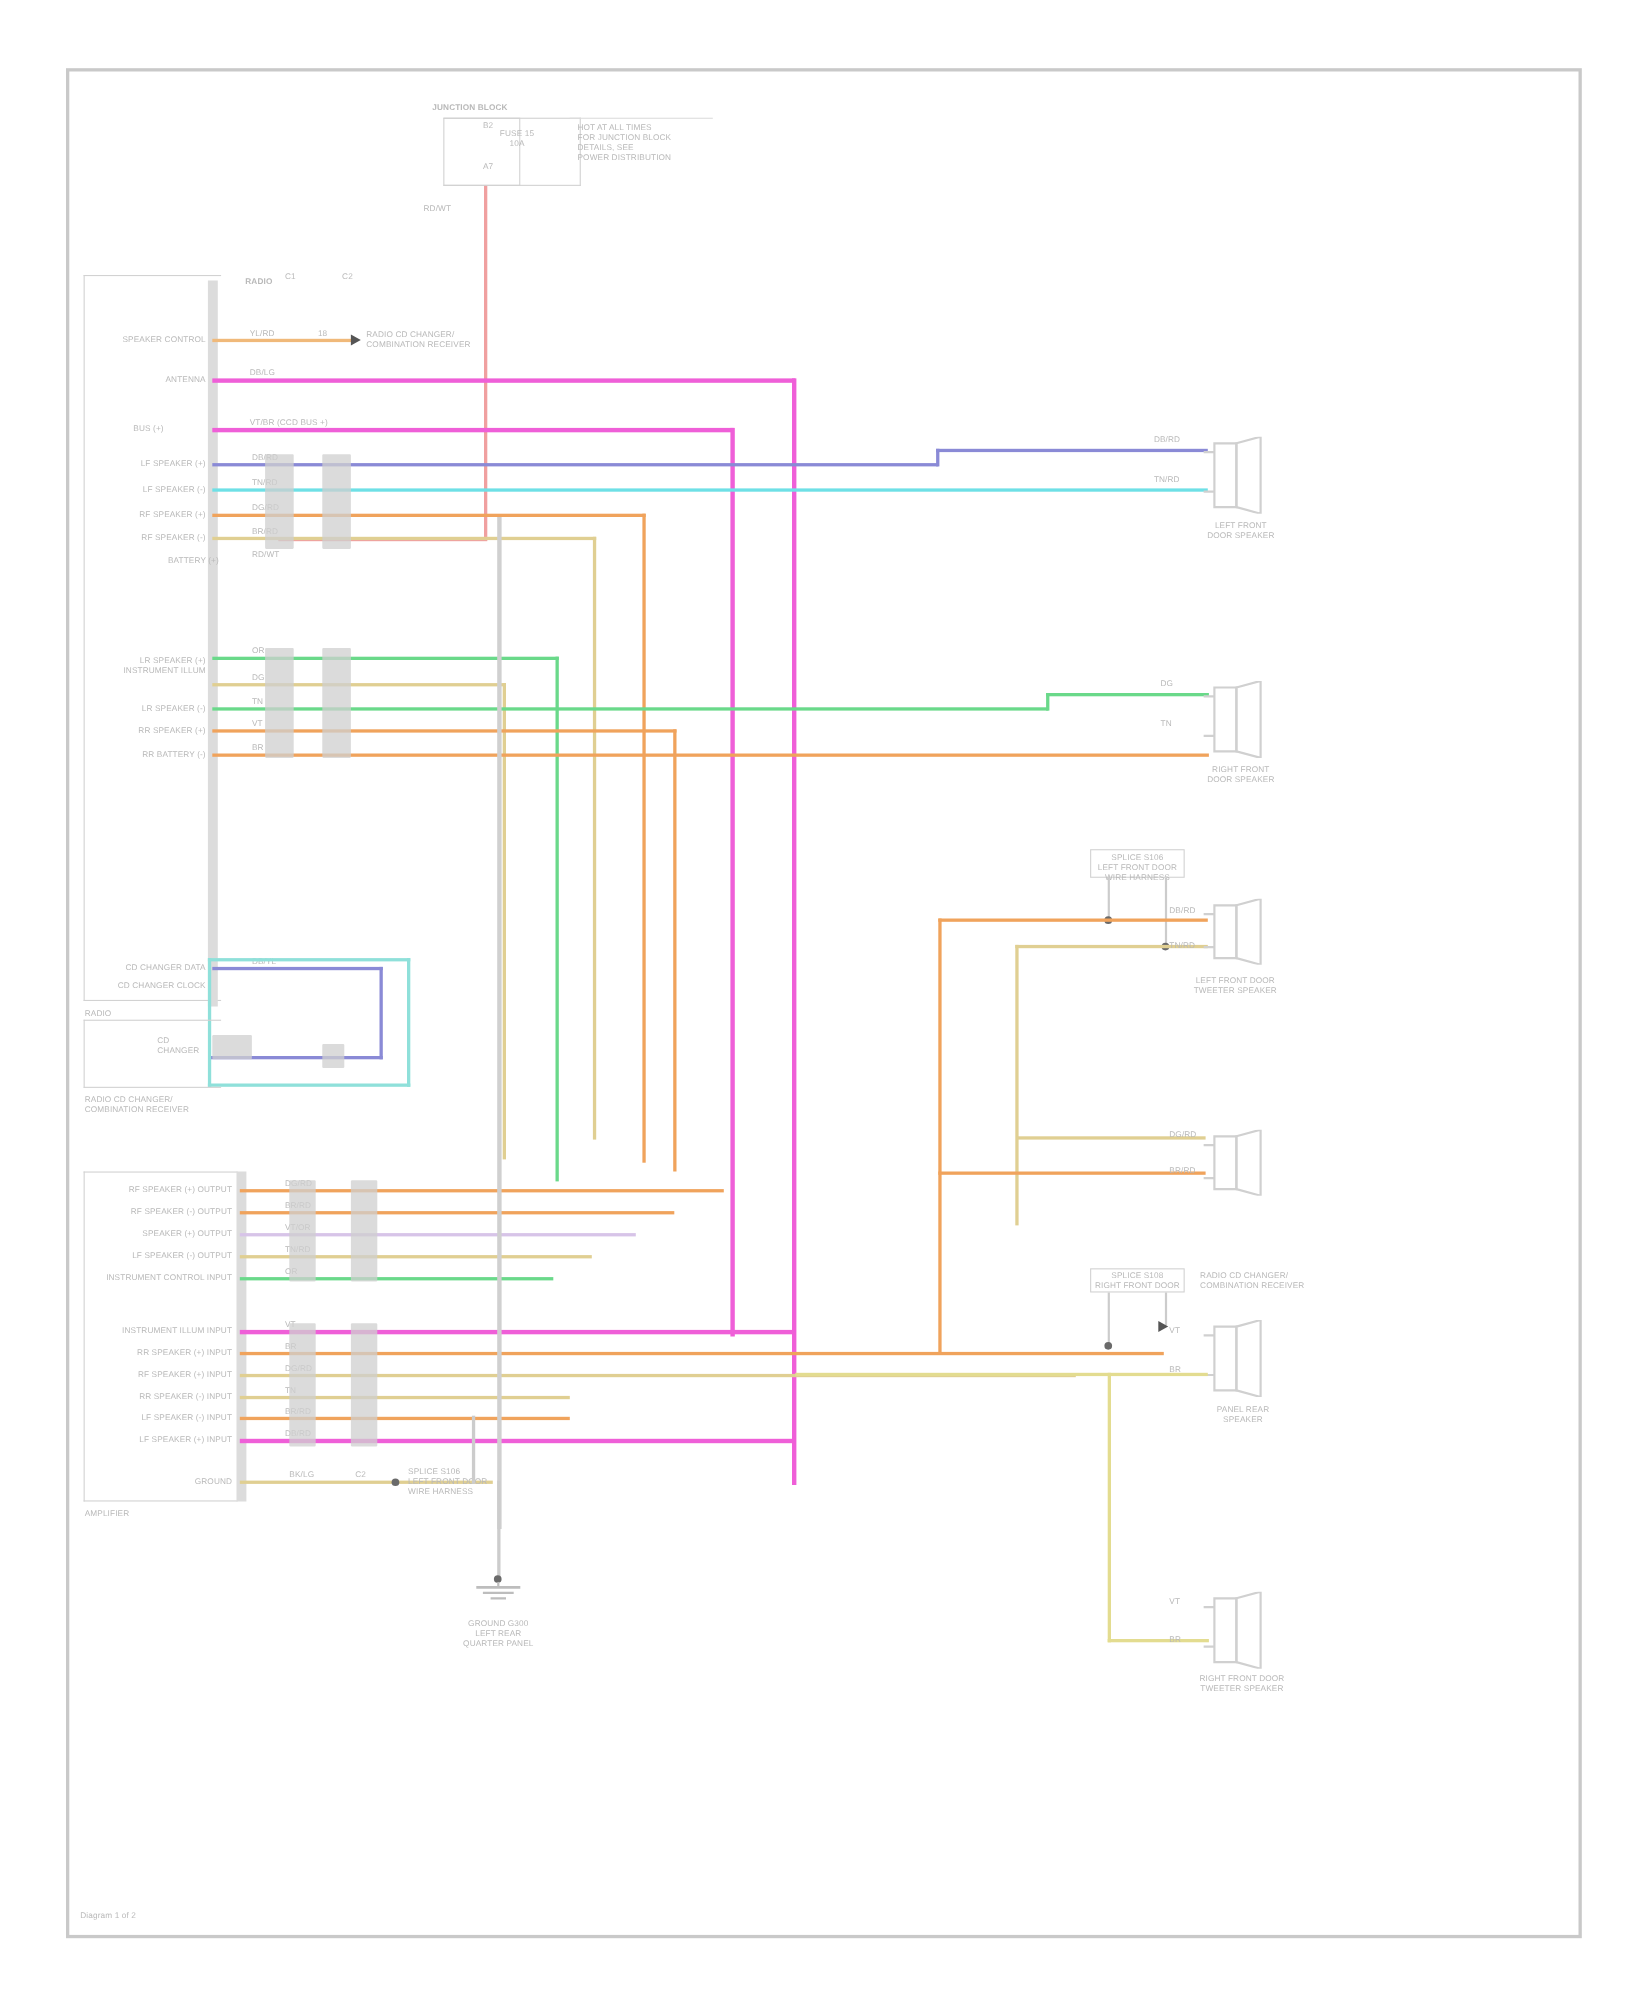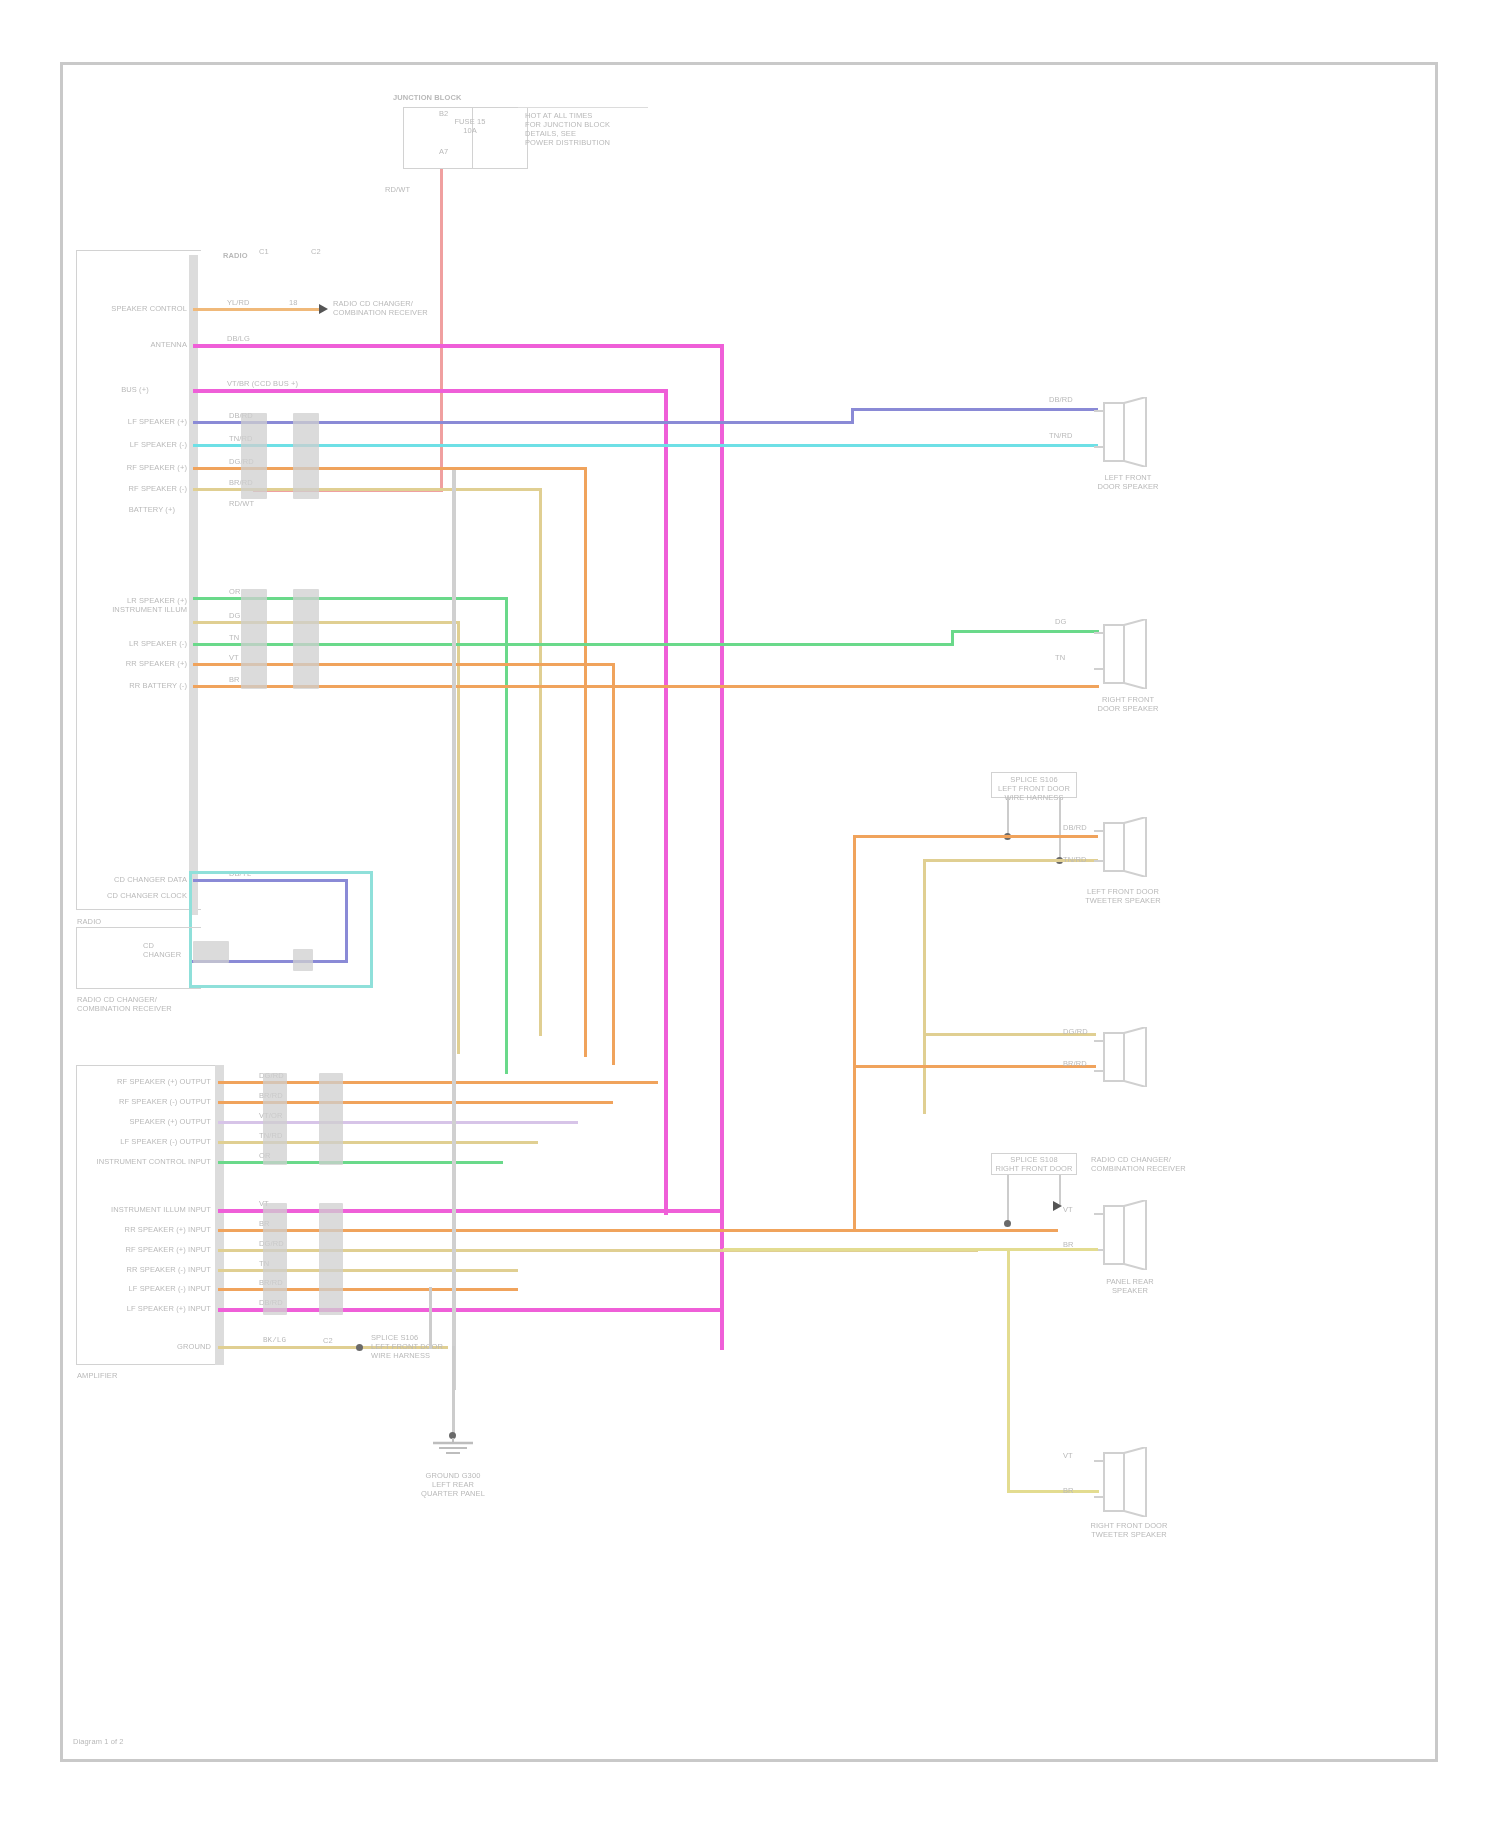--- a/index.html
+++ b/index.html
@@ -82,21 +82,21 @@
     <div class="lbl r" style="left:20px;top:398px;width:104px;">RF SPEAKER (+)</div>
     <div class="wire" style="left:130px;top:402px;width:394px;height:3px;background:#f0a35c;"></div>
     <div class="lbl" style="left:166px;top:392px;">DG/RD</div>
     <div class="wire" style="left:521px;top:402px;width:3px;height:590px;background:#f0a35c;"></div>
 
     <div class="lbl r" style="left:20px;top:419px;width:104px;">RF SPEAKER (-)</div>
     <div class="wire" style="left:130px;top:423px;width:349px;height:3px;background:#e0cf92;"></div>
     <div class="lbl" style="left:166px;top:413px;">BR/RD</div>
     <div class="wire" style="left:476px;top:423px;width:3px;height:548px;background:#e0cf92;"></div>
 
-    <div class="lbl r" style="left:8px;top:440px;width:104px;">BATTERY (+)</div>
+    <div class="lbl r" style="left:32px;top:440px;width:104px;">BATTERY (+)</div>
     <div class="lbl" style="left:166px;top:434px;">RD/WT</div>
 
     <div class="conn" style="left:178px;top:348px;width:26px;height:86px;"></div>
     <div class="conn" style="left:230px;top:348px;width:26px;height:86px;"></div>
 
     <div class="lbl r" style="left:20px;top:528px;width:104px;margin-top:12px;">INSTRUMENT ILLUM</div>
     <div class="wire" style="left:130px;top:532px;width:315px;height:3px;background:#6ad98a;"></div>
     <div class="lbl" style="left:166px;top:522px;">OR</div>
     <div class="wire" style="left:442px;top:532px;width:3px;height:477px;background:#6ad98a;"></div>
 
@@ -192,21 +192,21 @@
 
     <div class="lbl r" style="left:16px;top:1239px;width:132px;">LF SPEAKER (+) INPUT</div>
     <div class="wire" style="left:155px;top:1243px;width:505px;height:3.5px;background:#ef5fd8;"></div>
     <div class="lbl" style="left:196px;top:1233px;">DB/RD</div>
 
     <div class="conn" style="left:200px;top:1138px;width:24px;height:112px;"></div>
     <div class="conn" style="left:256px;top:1138px;width:24px;height:112px;"></div>
 
     <div class="lbl r" style="left:56px;top:1277px;width:92px;">GROUND</div>
     <div class="wire" style="left:155px;top:1281px;width:230px;height:3px;background:#e0cf92;"></div>
-    <div class="lbl" style="left:200px;top:1271px;font-family:Liberation Mono, monospace;">BK/LG</div>
+    <div class="lbl" style="left:200px;top:1271px;">BK/LG</div>
     <div class="lbl" style="left:260px;top:1271px;">C2</div>
     <div class="dot" style="left:293px;top:1279px;"></div>
     <div class="lbl" style="left:308px;top:1268px;width:82px;">SPLICE S106
 LEFT FRONT DOOR
 WIRE HARNESS</div>
 
     <div class="wire" style="left:366px;top:1222px;width:3px;height:62px;background:#cccccc;"></div>
     <div class="wire" style="left:389px;top:405px;width:4px;height:920px;background:#d0d0d0;"></div>
     <div class="wire" style="left:389px;top:1281px;width:3px;height:90px;background:#cccccc;"></div>
     <div class="dot" style="left:386px;top:1367px;"></div>

